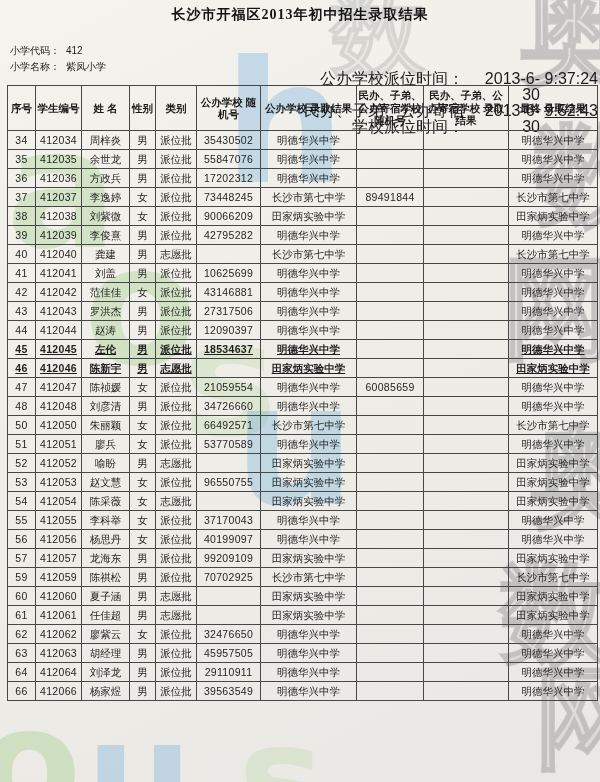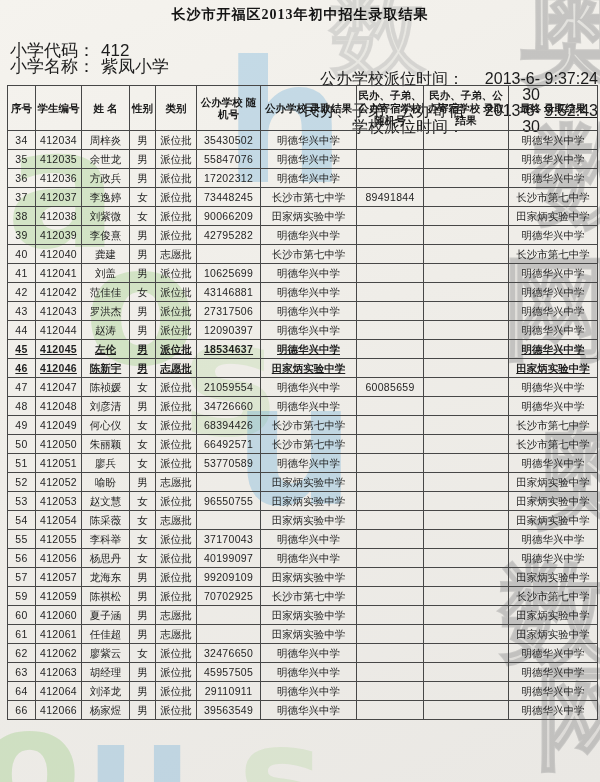--- a/index.html
+++ b/index.html
@@ -31,21 +31,21 @@
   .c5{left:500px;top:556px;}
   .c6{left:534px;top:662px;}
   .c7{left:330px;top:-16px;font-size:96px;color:rgba(180,180,180,0.14);-webkit-text-stroke:1px rgba(170,170,170,0.3);}
   
   .content{position:relative;z-index:1;}
   .doc-title{
     position:absolute;left:0;top:6px;width:100%;text-align:center;
     font-family:"Liberation Serif",serif;font-size:14px;font-weight:600;
     letter-spacing:1px;color:#141414;
   }
-  .meta-left{position:absolute;left:10px;top:43px;font-size:17px;line-height:15.5px;}
+  .meta-left{position:absolute;left:10px;top:43px;font-size:10px;line-height:15.5px;}
   .meta-left .val{margin-left:6px;}
   .meta-right{position:absolute;right:2px;top:37px;width:300px;font-size:16px;line-height:16px;margin-top:34px;}
   .meta-right .mrow{display:grid;grid-template-columns:1fr 76px 58px;}
   .meta-right .lbl{text-align:right;}
   .meta-right .d{text-align:right;padding-left:8px;}
   .meta-right .t{text-align:right;text-decoration:underline;}
   
   table.results{
     position:absolute;left:7px;top:85px;width:590px;
     border-collapse:collapse;table-layout:fixed;
@@ -312,32 +312,20 @@
             <td>刘彦清</td>
             <td>男</td>
             <td>派位批</td>
             <td class="num">34726660</td>
             <td class="school">明德华兴中学</td>
             <td class="num"></td>
             <td class="school"></td>
             <td class="school">明德华兴中学</td>
           </tr>
           <tr>
-            <td class="num">49</td>
-            <td class="num">412049</td>
-            <td>何心仪</td>
-            <td>女</td>
-            <td>派位批</td>
-            <td class="num">68394426</td>
-            <td class="school">长沙市第七中学</td>
-            <td class="num"></td>
-            <td class="school"></td>
-            <td class="school">长沙市第七中学</td>
-          </tr>
-          <tr>
             <td class="num">50</td>
             <td class="num">412050</td>
             <td>朱丽颖</td>
             <td>女</td>
             <td>派位批</td>
             <td class="num">66492571</td>
             <td class="school">长沙市第七中学</td>
             <td class="num"></td>
             <td class="school"></td>
             <td class="school">长沙市第七中学</td>

